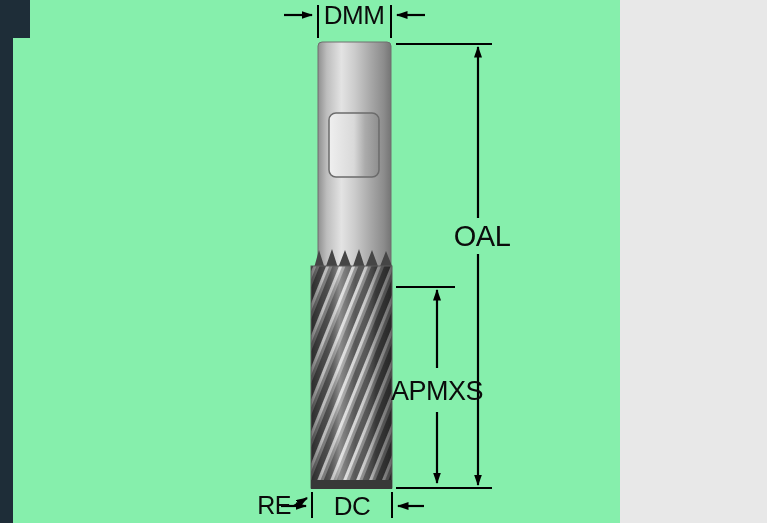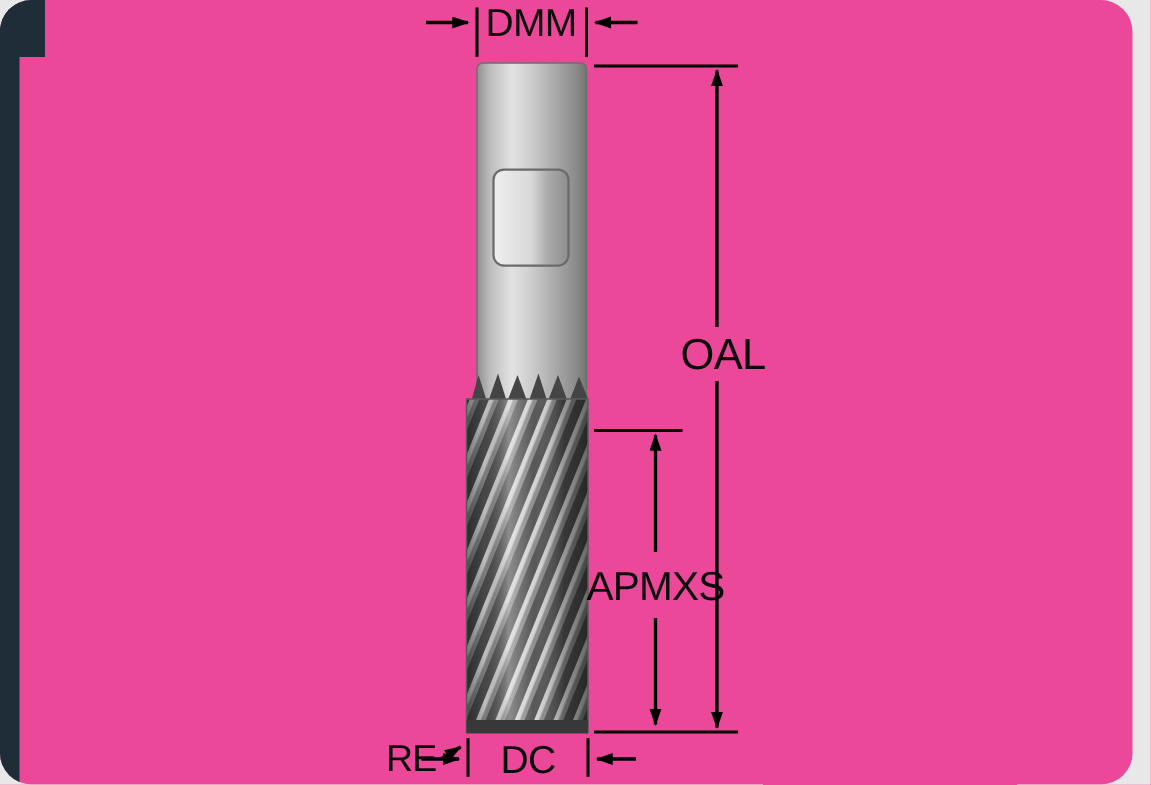--- a/index.html
+++ b/index.html
@@ -1,22 +1,21 @@
 <!DOCTYPE html>
 <html><head>
 <meta charset="utf-8">
 <style>
   html,body{margin:0;padding:0;background:#e8e8e8;}
   .stage{
     position:relative;
-    width:755px;height:523px;
-    background:#ec4899;
+    width:620px;height:523px;
+    background:#86efac;
     overflow:hidden;
     font-family:"Liberation Sans", sans-serif;
-    border-radius:21px;
   }
   .stage svg{position:absolute;left:0;top:0;}
   text{
     font-family:"Liberation Sans", sans-serif;
     fill:#0b0b0b;
     letter-spacing:-0.5px;
   }
   .dim{stroke:#000;stroke-width:2.2;fill:none;}
   .ext{stroke:#000;stroke-width:2;fill:none;}
   .t-dmm{font-size:26px;}

